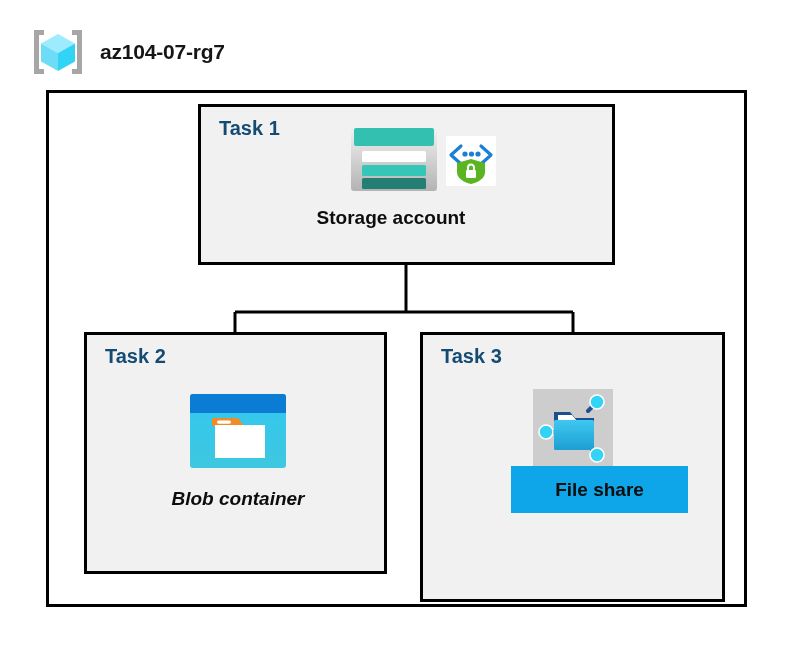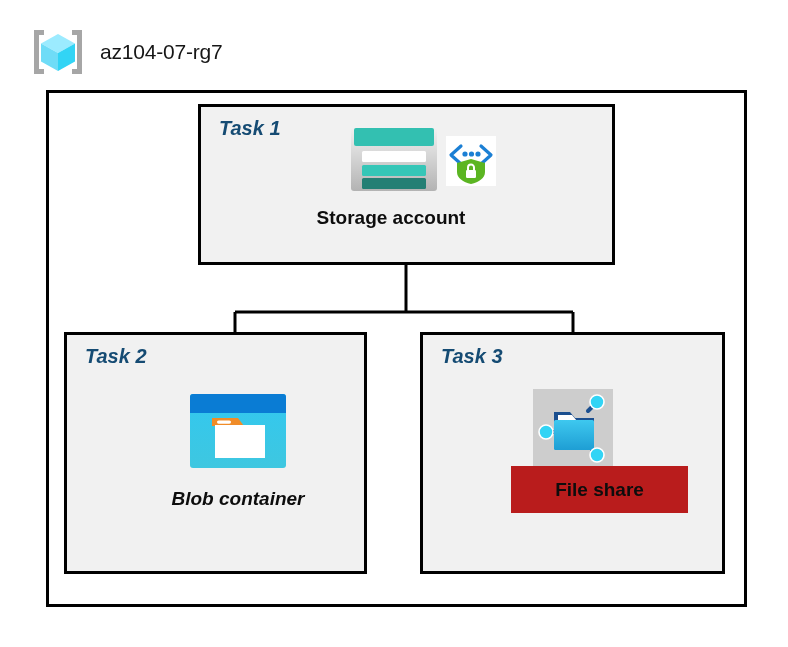--- a/index.html
+++ b/index.html
@@ -24,21 +24,21 @@
     align-items: center;
     gap: 14px;
   }
   #rg-icon {
     width: 56px;
     height: 50px;
     display: block;
   }
   #rg-title {
     font-size: 21px;
-    font-weight: normal;
+    font-weight: bold;
     color: #161616;
     letter-spacing: -0.2px;
     white-space: nowrap;
   }
 
   
   #rg-box {
     position: absolute;
     left: 46px;
     top: 90px;
@@ -48,25 +48,24 @@
     box-sizing: border-box;
     background: #ffffff;
   }
 
   
   .task-box {
     position: absolute;
     border: 3px solid #000000;
     box-sizing: border-box;
     background: #f1f1f1;
-    font-style: italic;
   }
   #task1-box { left: 198px; top: 104px; width: 417px; height: 161px; }
-  #task2-box { left: 64px;  top: 332px; width: 303px; height: 242px; }
-  #task3-box { left: 420px; top: 332px; width: 305px; height: 242px; }
+  #task2-box { left: 84px;  top: 332px; width: 303px; height: 242px; }
+  #task3-box { left: 420px; top: 332px; width: 305px; height: 270px; }
 
   .task-label {
     position: absolute;
     left: 18px;
     top: 10px;
     font-size: 20px;
     font-weight: bold;
     color: #154b73;
     white-space: nowrap;
   }
@@ -77,21 +76,21 @@
     font-size: 19px;
     font-weight: bold;
     color: #0d0d0d;
     white-space: nowrap;
     text-align: center;
   }
   #storage-label { left: 296px; top: 200px; width: 190px; margin-top: 7px; }
   #blob-label    { left: 150px; top: 488px; width: 176px; font-style: italic; }
   #fileshare-label {
     left: 511px; top: 466px; width: 177px; height: 47px;
-    background: #b91c1c;
+    background: #0ea5e9;
     display: flex; align-items: center; justify-content: center;
     top: 466px;
   }
 
   
   .icon-abs { position: absolute; display: block; }
   #storage-icon    { left: 350px; top: 126px; width: 88px; height: 66px; }
   #secure-icon     { left: 446px; top: 136px; width: 50px; height: 50px; }
   #blob-icon       { left: 190px; top: 394px; width: 96px; height: 74px; }
   #fileshare-plate {

